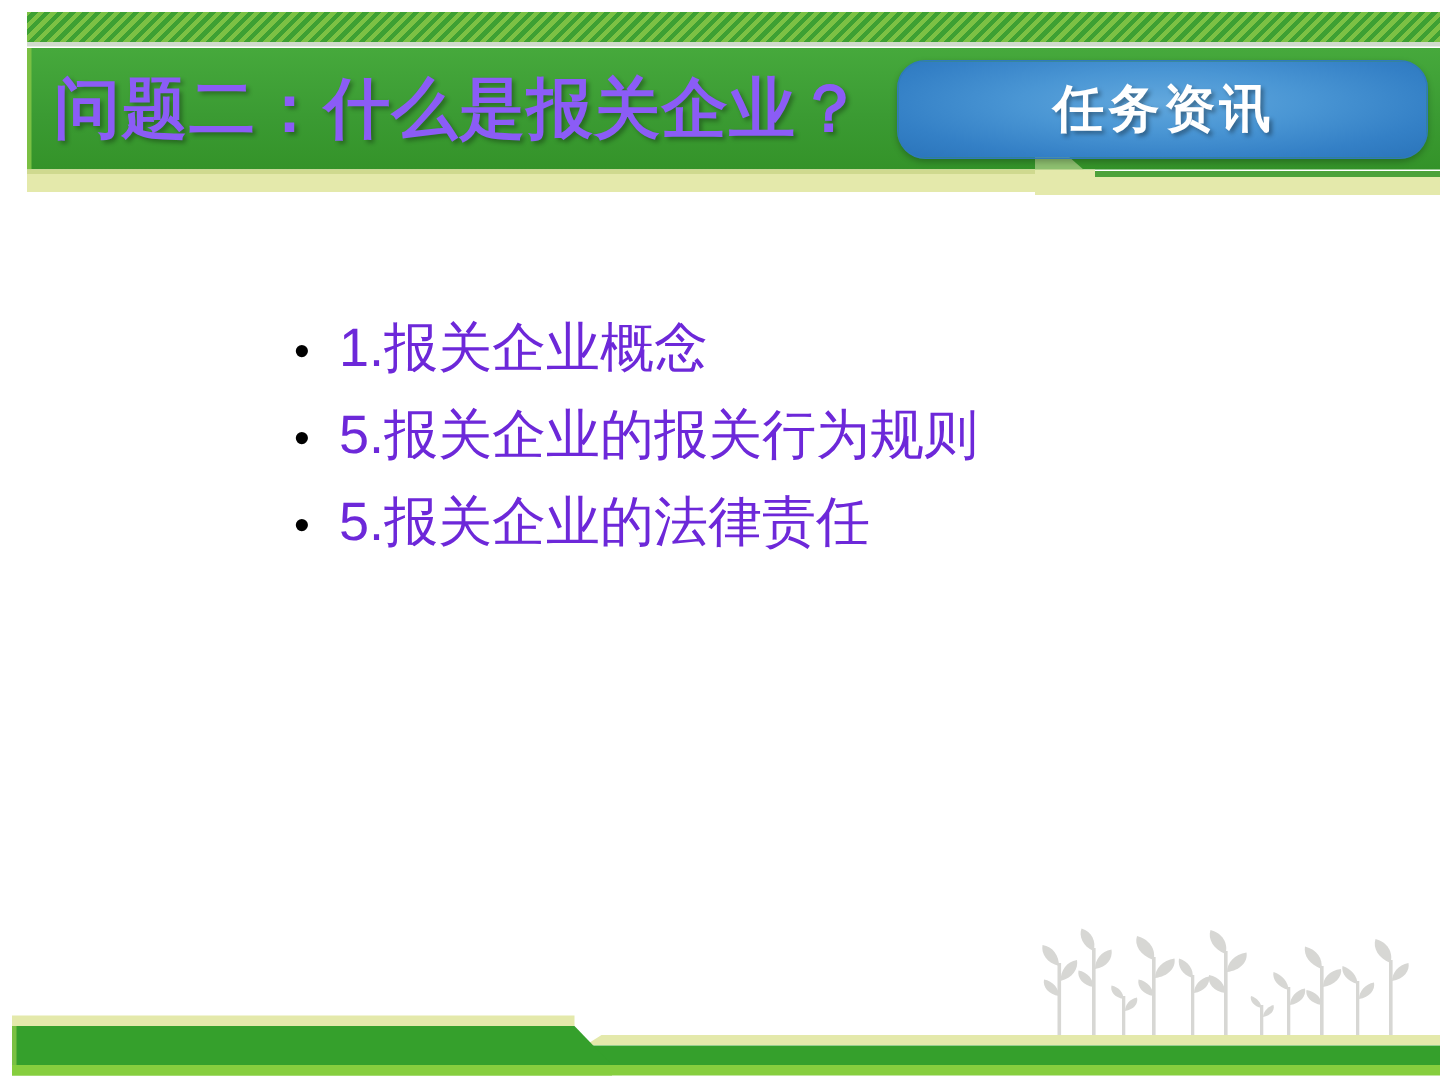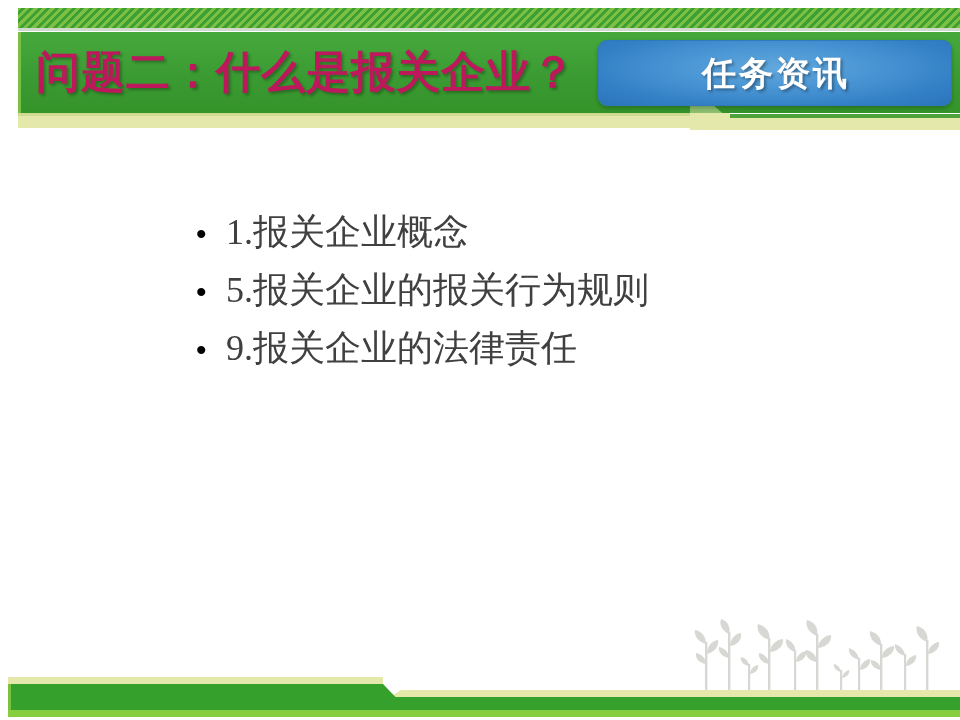--- a/index.html
+++ b/index.html
@@ -123,37 +123,37 @@
   }
 
   
   .title-text {
     position: absolute;
     left: 36px;
     top: 36px;
     width: 570px;
     height: 74px;
     line-height: 74px;
-    color: #be185d;
+    color: #8b5cf6;
     font-family: "Liberation Serif", serif;
     font-size: 44px;
     font-weight: 700;
     letter-spacing: 1px;
     white-space: nowrap;
     text-shadow: 2px 2px 3px rgba(0,0,0,0.30);
   }
 
   
   .badge {
     position: absolute;
     left: 598px;
     top: 40px;
     width: 354px;
     height: 66px;
-    border-radius: 9px;
+    border-radius: 19px;
     background: radial-gradient(ellipse at 50% 42%, #62a8dd 0%, #4a96d4 38%, #3480c6 74%, #2a74ba 100%);
     box-shadow: 0 2px 4px rgba(0,0,0,0.25);
     border: 1px solid #2f79bc;
     box-sizing: border-box;
   }
   .badge-text {
     position: absolute;
     left: 0;
     top: 0;
     width: 354px;
@@ -181,22 +181,22 @@
     height: 58px;
   }
   .bullet-dot {
     width: 30px;
     flex: 0 0 30px;
     color: #000000;
     font-size: 30px;
     line-height: 1;
   }
   .bullet-text {
-    color: #404040;
-    font-family: Liberation Serif, serif;
+    color: #6d28d9;
+    font-family: Liberation Sans, sans-serif;
     font-size: 36px;
     line-height: 1;
     white-space: nowrap;
   }
 
   
   .bottom-zone {
     position: absolute;
     left: 0;
     top: 640px;
@@ -311,21 +311,21 @@
       <span class="bullet-text">1.报关企业概念</span>
     </div>
 
     <div class="bullet-row">
       <span class="bullet-dot">•</span>
       <span class="bullet-text">5.报关企业的报关行为规则</span>
     </div>
 
     <div class="bullet-row">
       <span class="bullet-dot">•</span>
-      <span class="bullet-text">9.报关企业的法律责任</span>
+      <span class="bullet-text">5.报关企业的法律责任</span>
     </div>
   </div>
 
   <div class="bottom-zone">
     <div class="bot-left-pale"></div>
     <div class="bot-right-pale"></div>
     <div class="bot-right-green"></div>
     <div class="bot-left-green"></div>
     <div class="bot-left-edge"></div>
     <div class="bot-light-line"></div>

